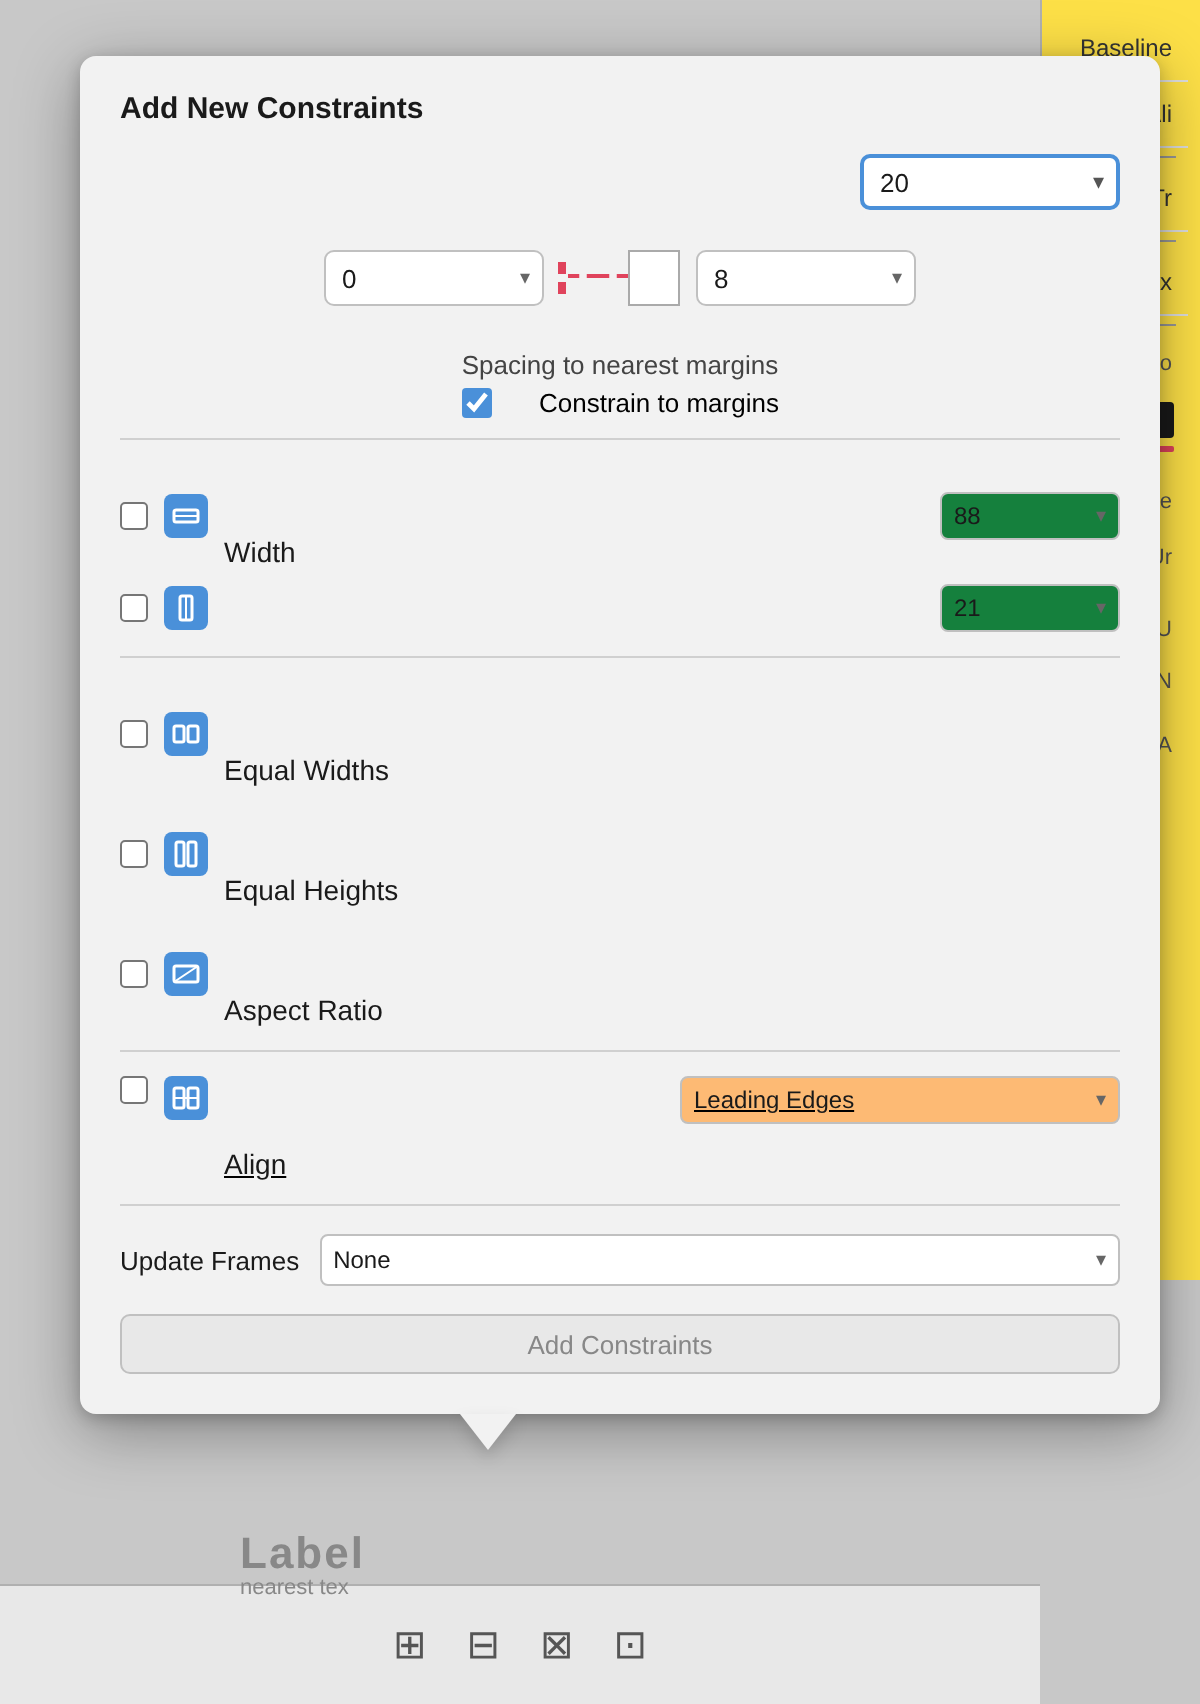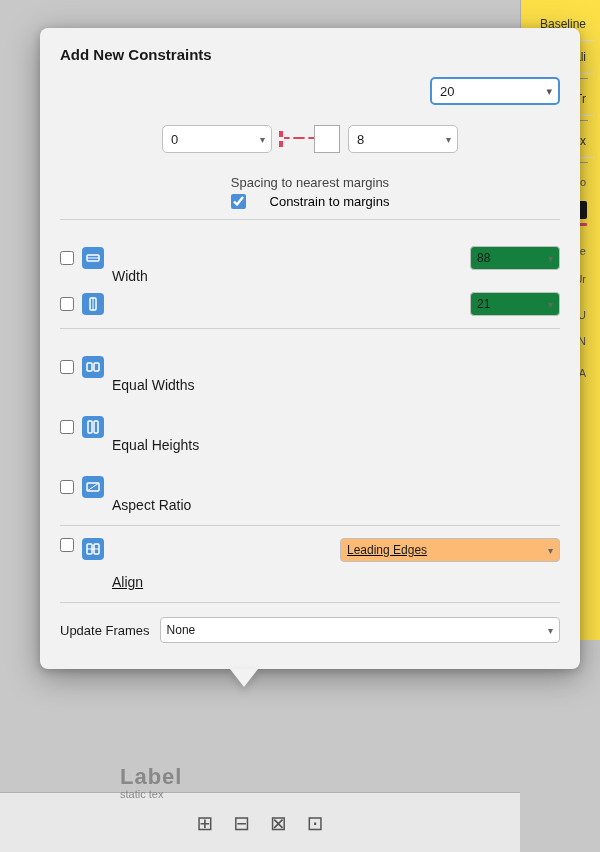--- a/index.html
+++ b/index.html
@@ -441,21 +441,21 @@
 </div>
 
 <div class="bg-bottom-bar">
   <span class="bg-bottom-icon">⊞</span>
   <span class="bg-bottom-icon">⊟</span>
   <span class="bg-bottom-icon">⊠</span>
   <span class="bg-bottom-icon">⊡</span>
 </div>
 
 <div style="position:absolute;bottom:62px;left:120px;font-size:22px;font-weight:900;color:#888;letter-spacing:1px">Label</div>
-<div style="position:absolute;bottom:52px;left:120px;font-size:11px;color:#888">static tex</div>
+<div style="position:absolute;bottom:52px;left:120px;font-size:11px;color:#888">nearest tex</div>
 
 <div class="popup">
 
   
   <div class="popup-title">Add New Constraints</div>
 
   
   <div class="top-spacing-row">
     <div class="select-wrapper">
       <select class="spacing-select-top select-blue">
@@ -617,14 +617,15 @@
     <div class="sel-wrap" style="flex:1;">
       <select class="update-select">
         <option>None</option>
         <option>Items of New Constraints</option>
         <option>All Frames in Container</option>
       </select>
     </div>
   </div>
 
   
+  <button class="add-button">Add Constraints</button>
 
 </div>
 
 </body></html>

